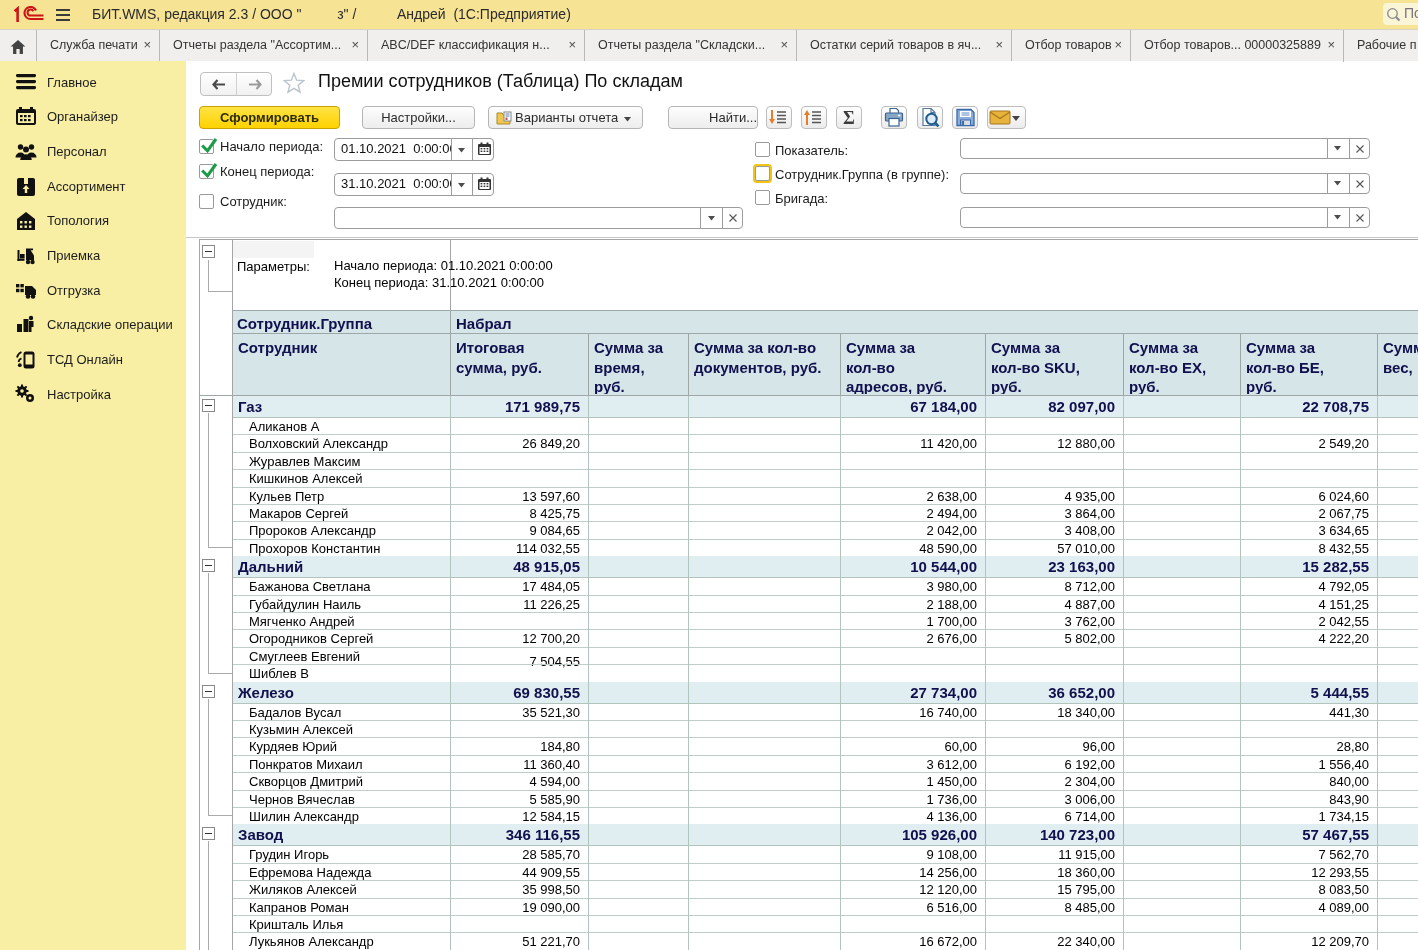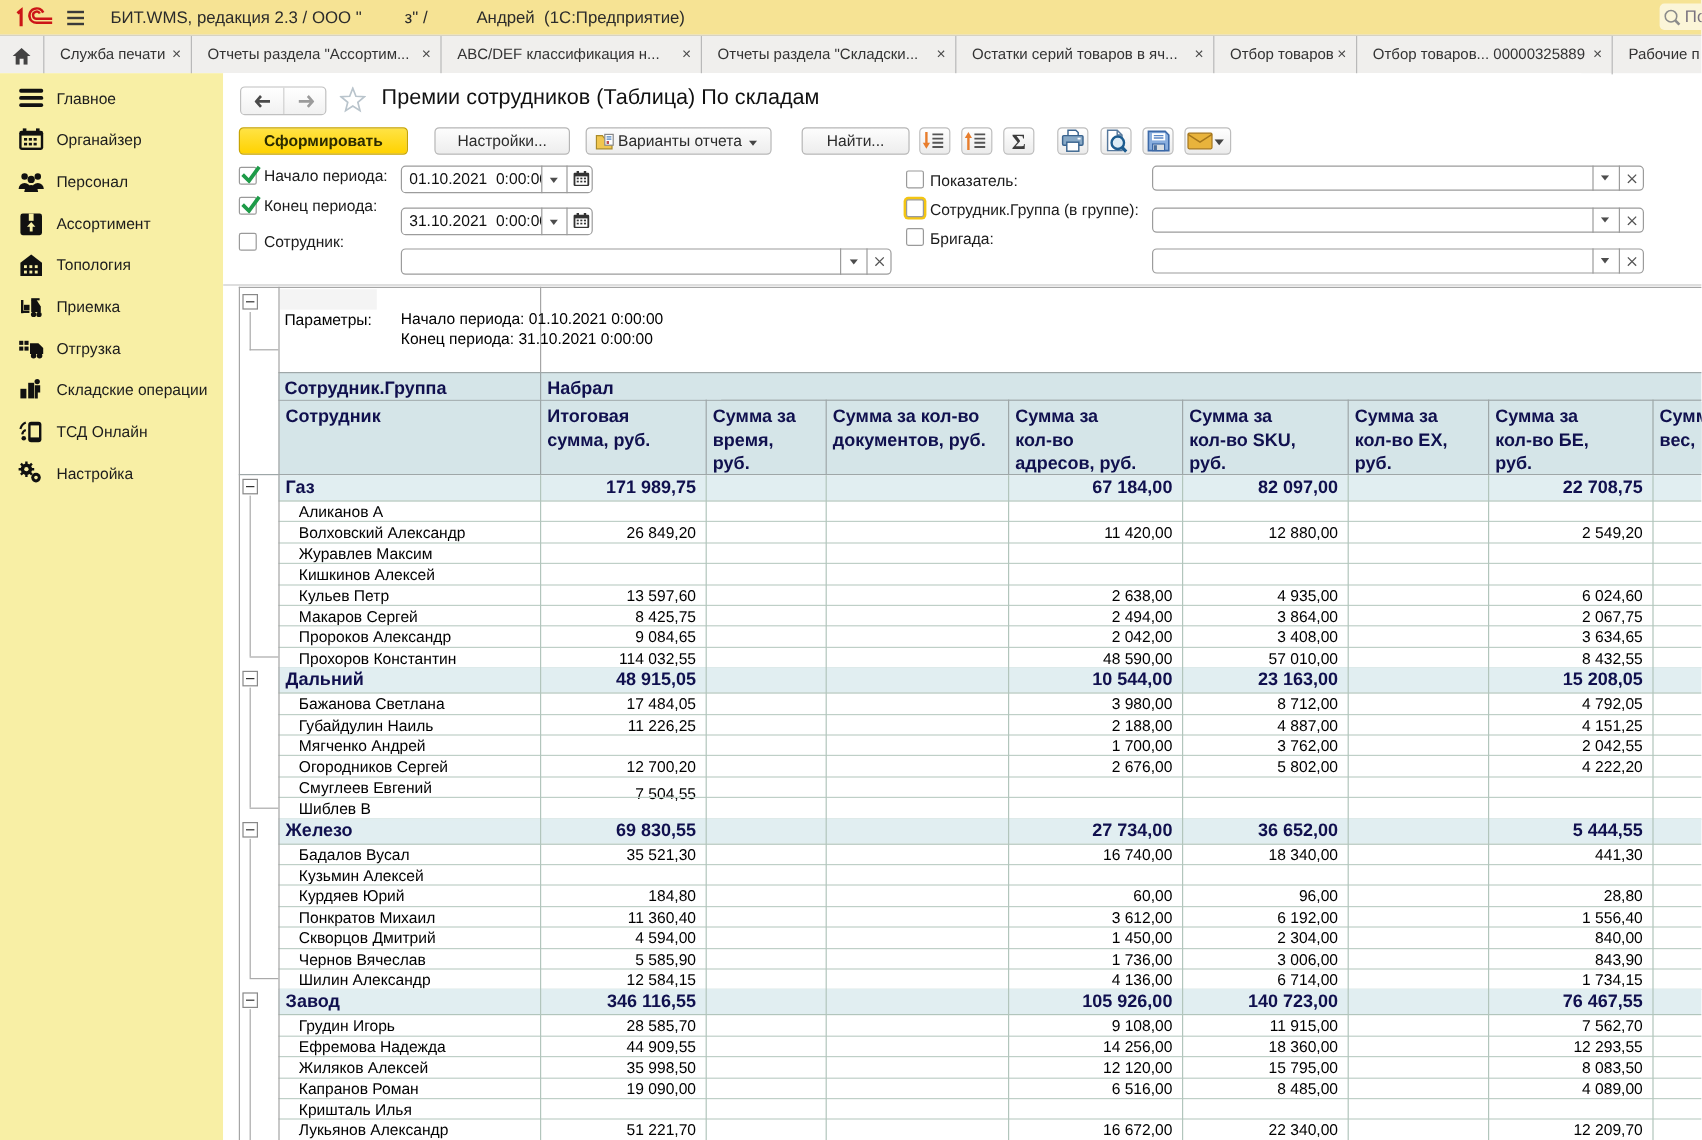--- a/index.html
+++ b/index.html
@@ -274,21 +274,21 @@
             <path d="M1 3 h5 l1.5 2 H14 v9 H1 Z" fill="#f1c64f" stroke="#a98a2a" stroke-width="1"></path>
             <rect x="8" y="2" width="7" height="9" fill="#fff" stroke="#888" stroke-width="1"></rect>
             <path d="M9.5 4 h4 M9.5 6 h4" stroke="#4f81bd" stroke-width="1"></path>
             <rect x="9.5" y="7.5" width="2" height="2.5" fill="#c0504d"></rect>
           </svg>
           <div class="t" style="left:26px;width:auto;text-align:left;">Варианты отчета</div>
           <svg style="position:absolute;right:11px;top:10px" width="7" height="5">
             <path d="M0 0 h7 l-3.5 4.5 z" fill="#444"></path>
           </svg>
         </div>
-        <div class="btn" style="left: 482px; width: 90px; top: 45px;">
+        <div class="btn" style="left: 482px; width: 90px; top: 45px; text-align: right;">
           <div class="t">Найти...</div>
         </div>
         <div class="iconbtn" style="left: 580px; top: 45px;"><svg width="24" height="21" viewBox="0 0 24 21">
             <g>
               <g stroke="#555" stroke-width="1.6">
                 <path d="M10 5 h9 M10 8.5 h9 M10 12 h9 M10 15.5 h9"></path>
               </g>
               <path d="M5 3 v11" stroke="#e87d2c" stroke-width="2"></path>
               <path d="M2 12 l3 5 l3 -5 z" fill="#e87d2c"></path>
             </g>
@@ -511,21 +511,21 @@
         <div class="cell emp num" style="left:265px;top:297.79999999999995px;width:129px;height:15.399999999999999px;background:transparent;">114 032,55</div>
         <div class="cell emp num" style="left:655px;top:297.79999999999995px;width:136px;height:15.399999999999999px;background:transparent;">48 590,00</div>
         <div class="cell emp num" style="left:800px;top:297.79999999999995px;width:129px;height:15.399999999999999px;background:transparent;">57 010,00</div>
         <div class="cell emp num" style="left:1055px;top:297.79999999999995px;width:128px;height:15.399999999999999px;background:transparent;">8 432,55</div>
         <div class="abs" style="left:46px;top:313.19999999999993px;width:1186px;height:1px;background:#bfcfc7;"></div>
         <div class="abs" style="left:46px;top:313.19999999999993px;width:1186px;height:21px;background:#e1eef1;"></div>
         <div class="cell grp" style="left:46px;top:315.19999999999993px;width:218px;height:19px;padding-left:6px;">Дальний</div>
         <div class="cell grp num" style="left:265px;top:315.19999999999993px;width:129px;height:19px;background:transparent;">48 915,05</div>
         <div class="cell grp num" style="left:655px;top:315.19999999999993px;width:136px;height:19px;background:transparent;">10 544,00</div>
         <div class="cell grp num" style="left:800px;top:315.19999999999993px;width:129px;height:19px;background:transparent;">23 163,00</div>
-        <div class="cell grp num" style="left:1055px;top:315.19999999999993px;width:128px;height:19px;background:transparent;">15 208,05</div>
+        <div class="cell grp num" style="left:1055px;top:315.19999999999993px;width:128px;height:19px;background:transparent;">15 282,55</div>
         <div class="abs" style="left:46px;top:334.19999999999993px;width:1186px;height:1px;background:#b2c5bc;"></div>
         <div class="cell emp" style="left:46px;top:336.19999999999993px;width:218px;height:15.399999999999999px;padding-left:17px;">Бажанова Светлана</div>
         <div class="cell emp num" style="left:265px;top:336.19999999999993px;width:129px;height:15.399999999999999px;background:transparent;">17 484,05</div>
         <div class="cell emp num" style="left:655px;top:336.19999999999993px;width:136px;height:15.399999999999999px;background:transparent;">3 980,00</div>
         <div class="cell emp num" style="left:800px;top:336.19999999999993px;width:129px;height:15.399999999999999px;background:transparent;">8 712,00</div>
         <div class="cell emp num" style="left:1055px;top:336.19999999999993px;width:128px;height:15.399999999999999px;background:transparent;">4 792,05</div>
         <div class="abs" style="left:46px;top:351.5999999999999px;width:1186px;height:1px;background:#bfcfc7;"></div>
         <div class="cell emp" style="left:46px;top:353.5999999999999px;width:218px;height:15.399999999999999px;padding-left:17px;">Губайдулин Наиль</div>
         <div class="cell emp num" style="left:265px;top:353.5999999999999px;width:129px;height:15.399999999999999px;background:transparent;">11 226,25</div>
         <div class="cell emp num" style="left:655px;top:353.5999999999999px;width:136px;height:15.399999999999999px;background:transparent;">2 188,00</div>
@@ -591,21 +591,21 @@
         <div class="cell emp num" style="left:265px;top:565.9999999999997px;width:129px;height:15.399999999999999px;background:transparent;">12 584,15</div>
         <div class="cell emp num" style="left:655px;top:565.9999999999997px;width:136px;height:15.399999999999999px;background:transparent;">4 136,00</div>
         <div class="cell emp num" style="left:800px;top:565.9999999999997px;width:129px;height:15.399999999999999px;background:transparent;">6 714,00</div>
         <div class="cell emp num" style="left:1055px;top:565.9999999999997px;width:128px;height:15.399999999999999px;background:transparent;">1 734,15</div>
         <div class="abs" style="left:46px;top:581.3999999999996px;width:1186px;height:1px;background:#bfcfc7;"></div>
         <div class="abs" style="left:46px;top:581.3999999999996px;width:1186px;height:21px;background:#e1eef1;"></div>
         <div class="cell grp" style="left:46px;top:583.3999999999996px;width:218px;height:19px;padding-left:6px;">Завод</div>
         <div class="cell grp num" style="left:265px;top:583.3999999999996px;width:129px;height:19px;background:transparent;">346 116,55</div>
         <div class="cell grp num" style="left:655px;top:583.3999999999996px;width:136px;height:19px;background:transparent;">105 926,00</div>
         <div class="cell grp num" style="left:800px;top:583.3999999999996px;width:129px;height:19px;background:transparent;">140 723,00</div>
-        <div class="cell grp num" style="left:1055px;top:583.3999999999996px;width:128px;height:19px;background:transparent;">76 467,55</div>
+        <div class="cell grp num" style="left:1055px;top:583.3999999999996px;width:128px;height:19px;background:transparent;">57 467,55</div>
         <div class="abs" style="left:46px;top:602.3999999999996px;width:1186px;height:1px;background:#b2c5bc;"></div>
         <div class="cell emp" style="left:46px;top:604.3999999999996px;width:218px;height:15.399999999999999px;padding-left:17px;">Грудин Игорь</div>
         <div class="cell emp num" style="left:265px;top:604.3999999999996px;width:129px;height:15.399999999999999px;background:transparent;">28 585,70</div>
         <div class="cell emp num" style="left:655px;top:604.3999999999996px;width:136px;height:15.399999999999999px;background:transparent;">9 108,00</div>
         <div class="cell emp num" style="left:800px;top:604.3999999999996px;width:129px;height:15.399999999999999px;background:transparent;">11 915,00</div>
         <div class="cell emp num" style="left:1055px;top:604.3999999999996px;width:128px;height:15.399999999999999px;background:transparent;">7 562,70</div>
         <div class="abs" style="left:46px;top:619.7999999999996px;width:1186px;height:1px;background:#bfcfc7;"></div>
         <div class="cell emp" style="left:46px;top:621.7999999999996px;width:218px;height:15.399999999999999px;padding-left:17px;">Ефремова Надежда</div>
         <div class="cell emp num" style="left:265px;top:621.7999999999996px;width:129px;height:15.399999999999999px;background:transparent;">44 909,55</div>
         <div class="cell emp num" style="left:655px;top:621.7999999999996px;width:136px;height:15.399999999999999px;background:transparent;">14 256,00</div>

